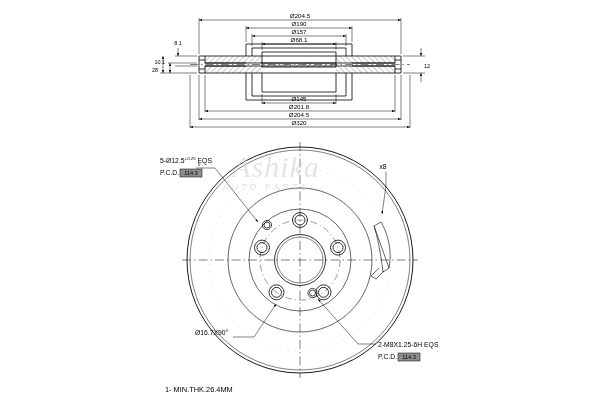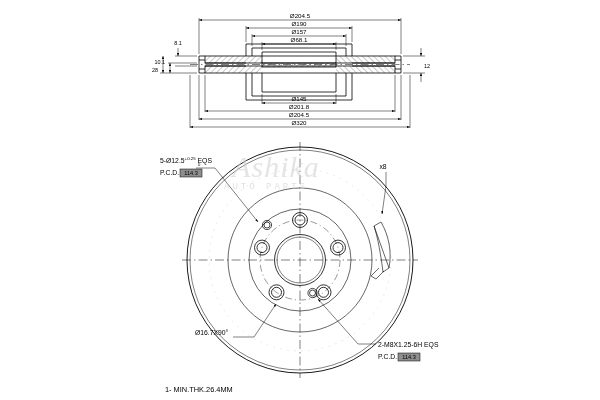--- a/index.html
+++ b/index.html
@@ -49,21 +49,21 @@
     font-style: italic;
     pointer-events: none;
     user-select: none;
   }
   .wm2 {
     position: absolute;
     left: 0;
     top: 182px;
     width: 532px;
     text-align: center;
-    font-family: Liberation Mono, monospace;
+    font-family: Liberation Sans, sans-serif;
     font-size: 9px;
     color: #d4d4d4;
     opacity: .7;
     letter-spacing: 3px;
     pointer-events: none;
     user-select: none;
   }
 </style>
 </head>
 <body>

